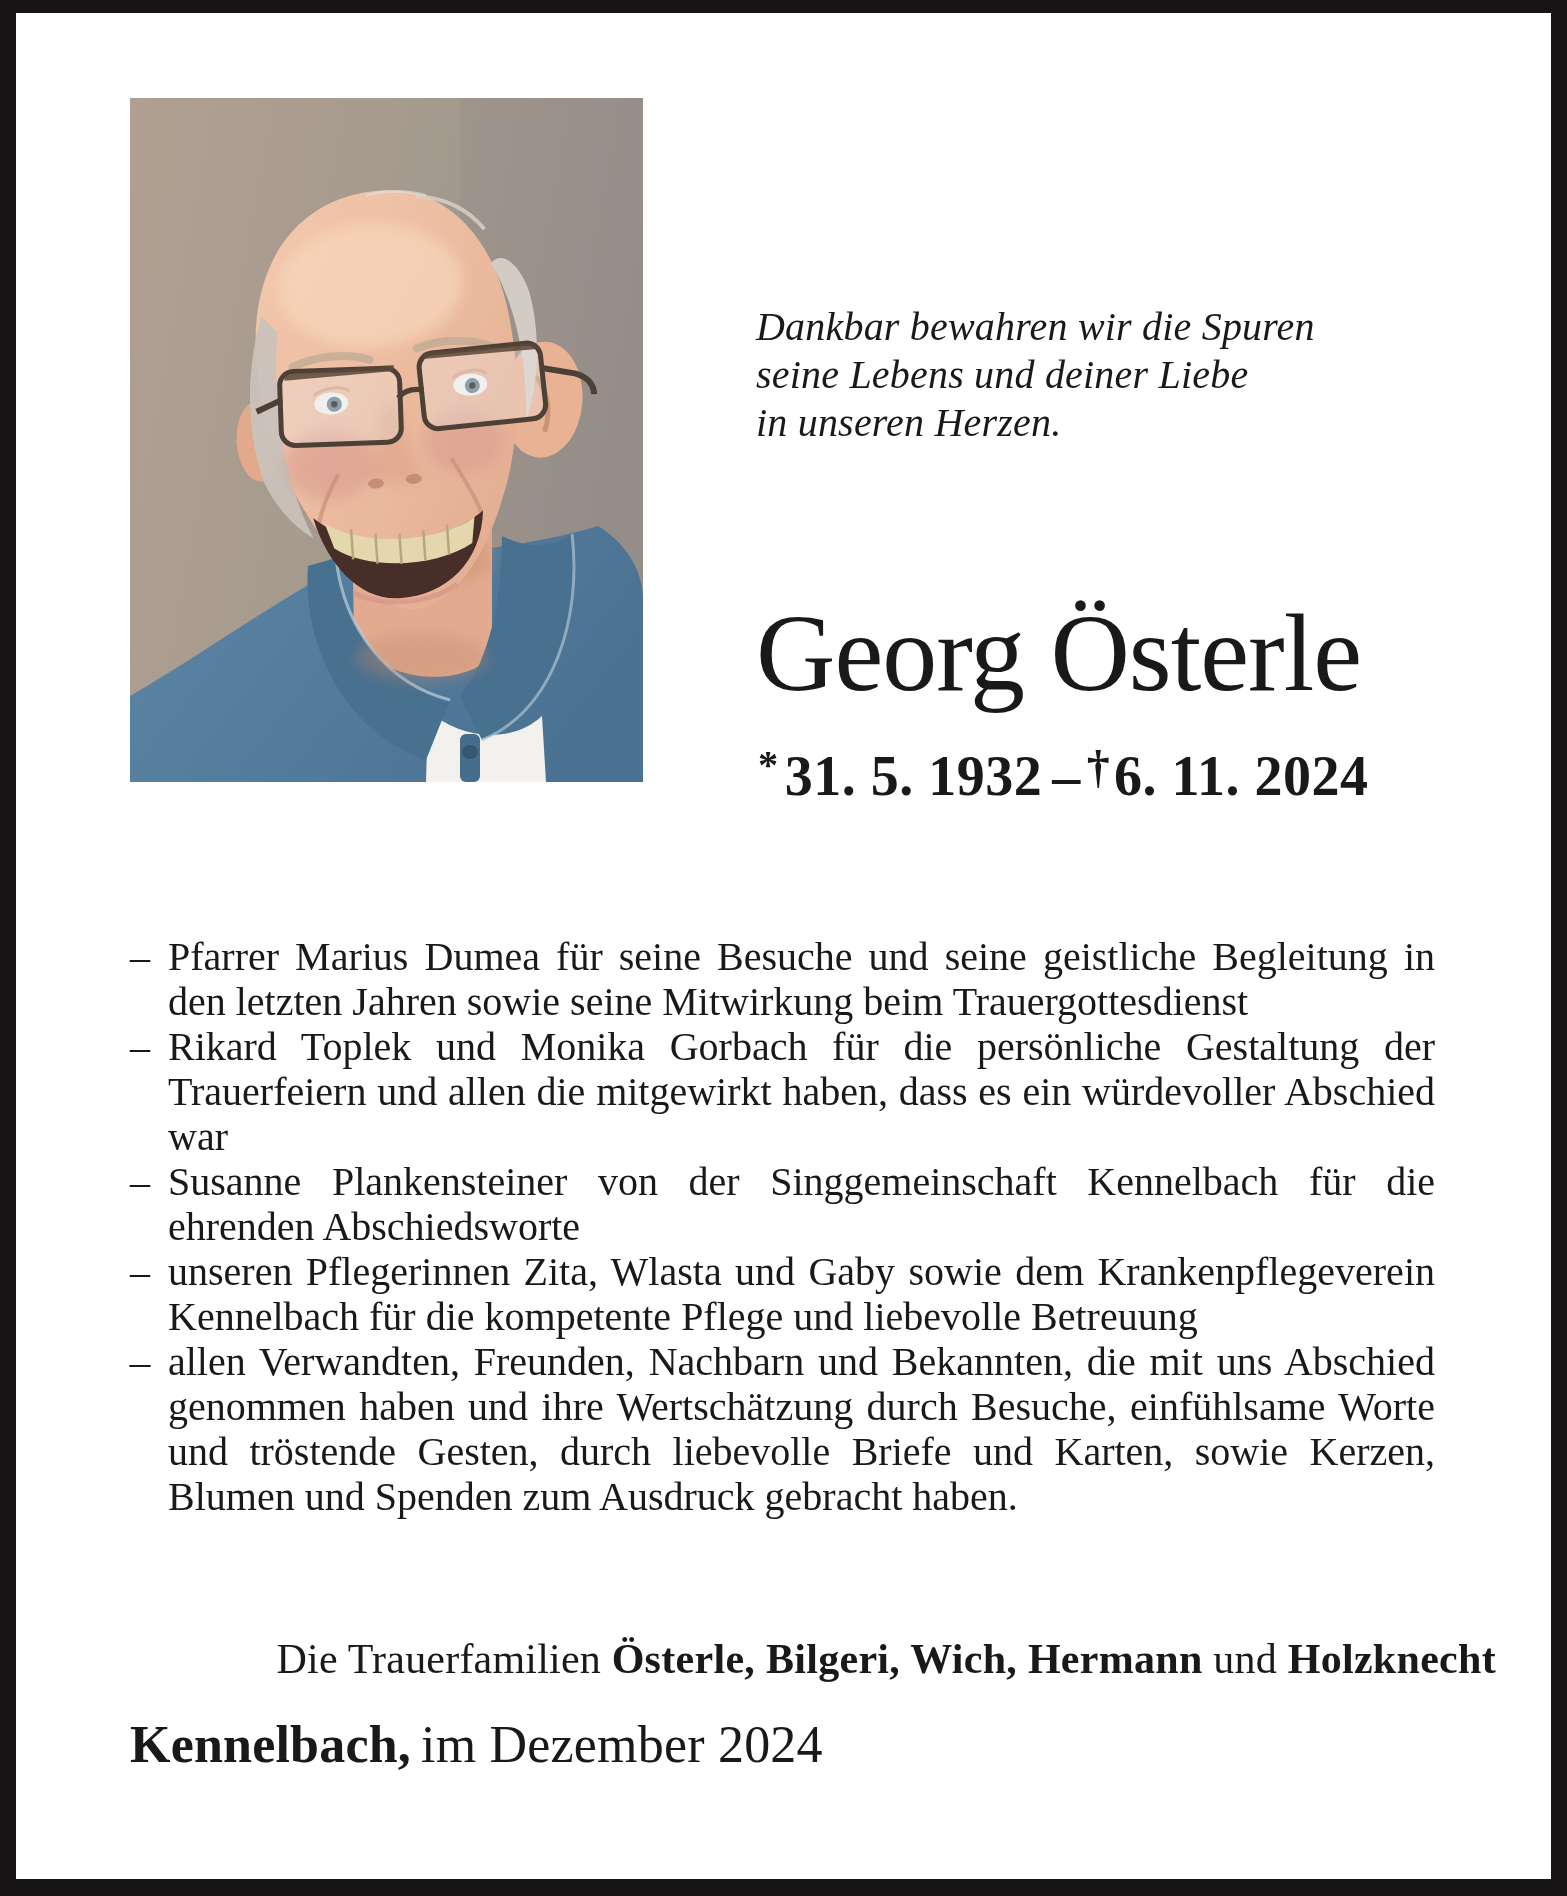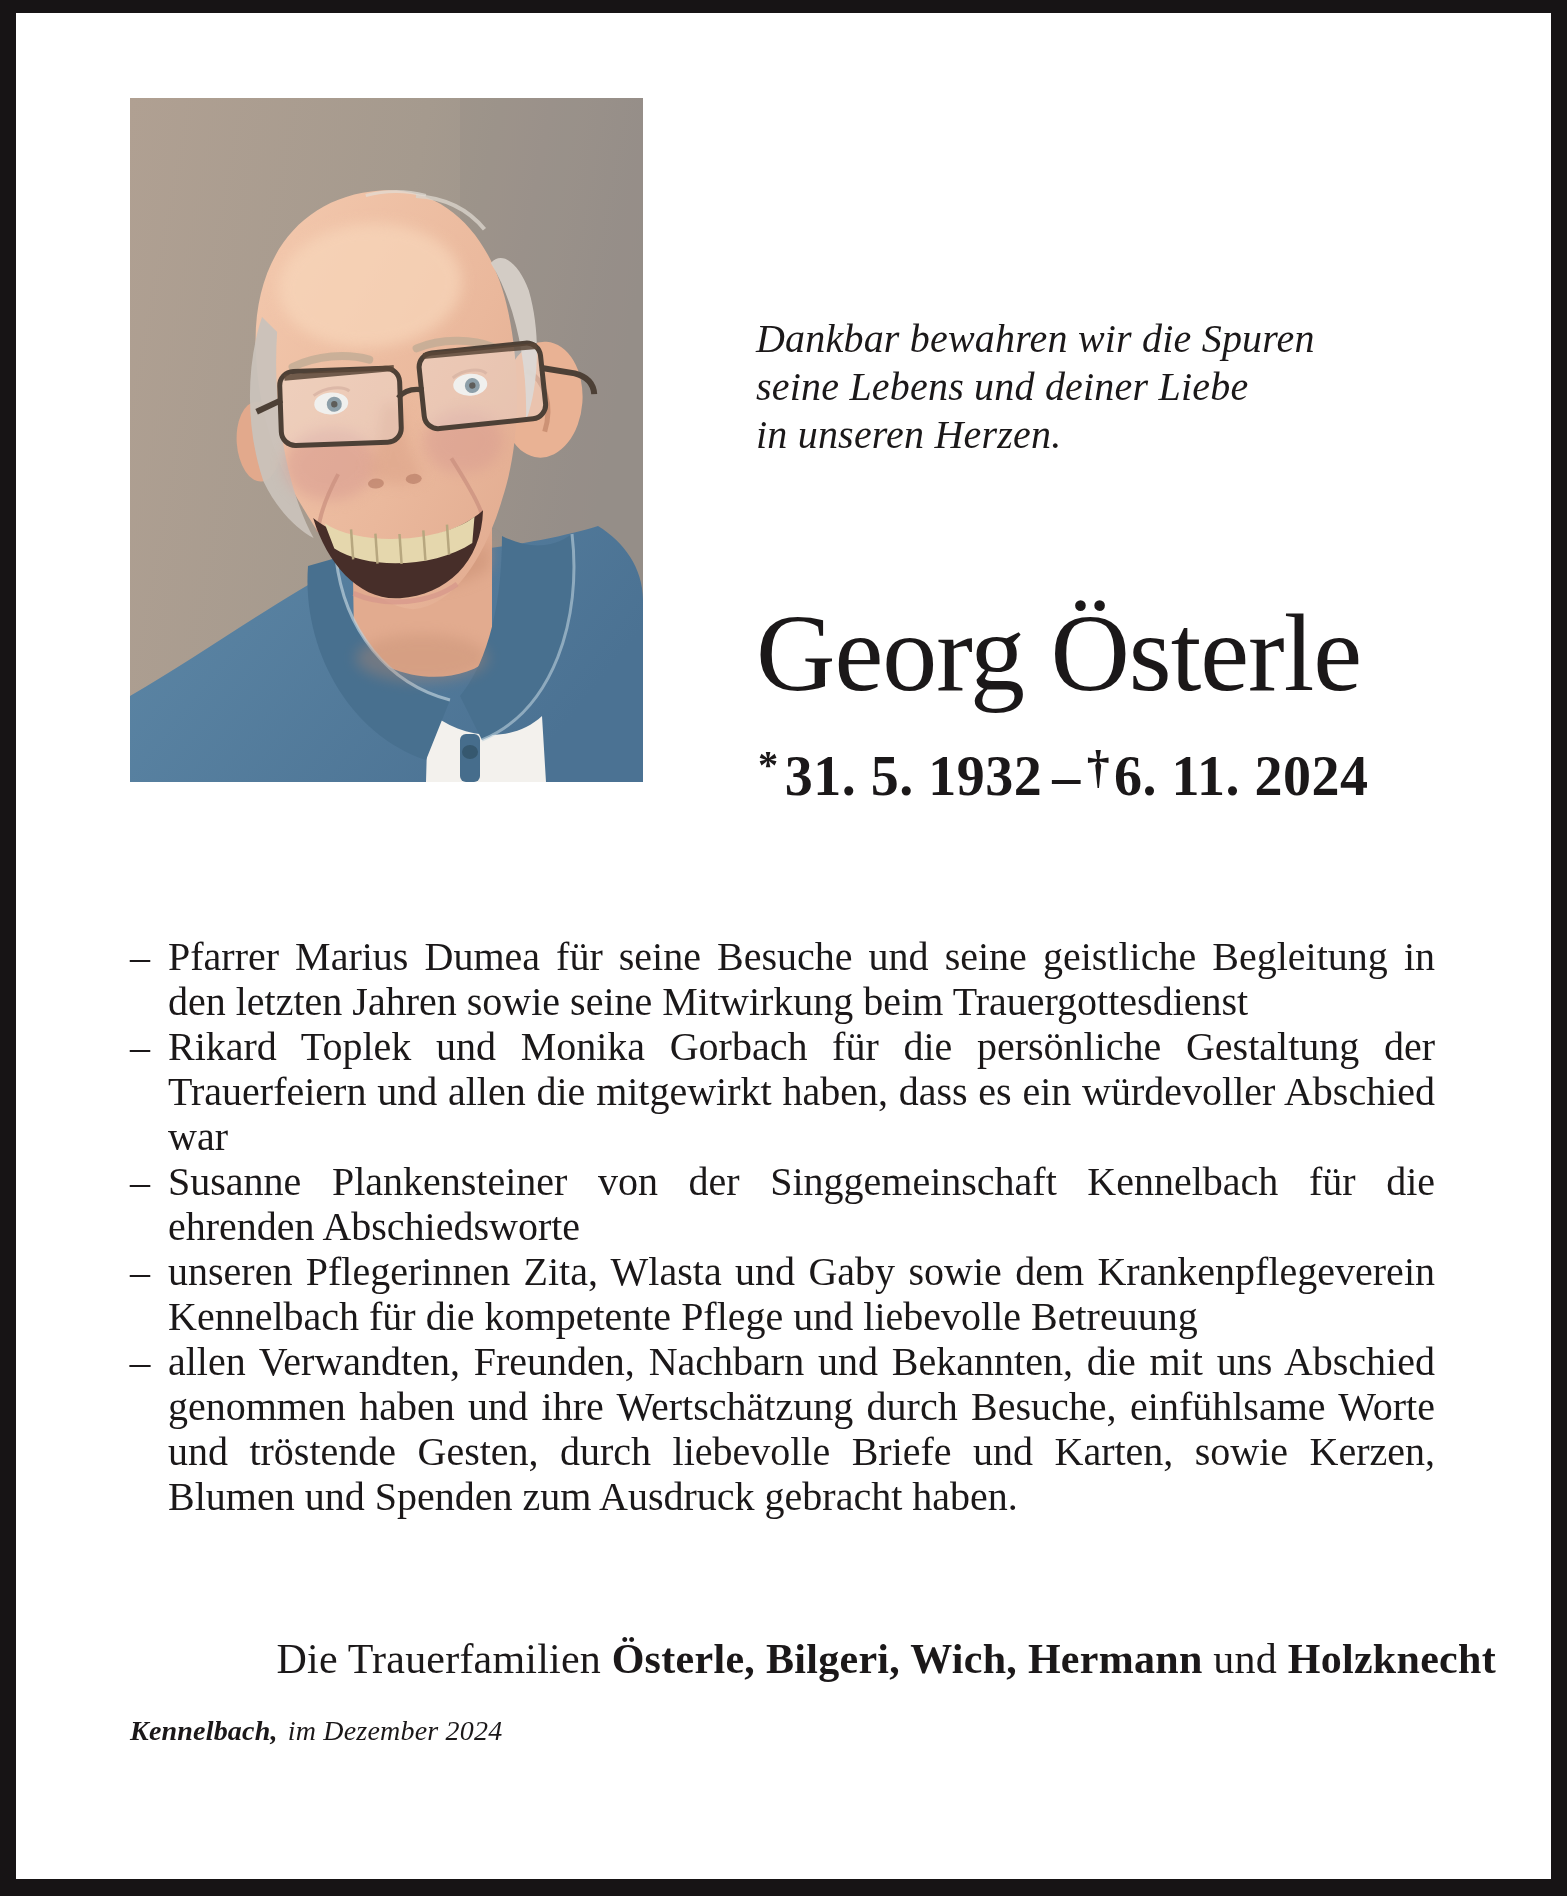--- a/index.html
+++ b/index.html
@@ -14,21 +14,21 @@
     background:#ffffff;
   }
   
   .photo{
     position:absolute;left:114px;top:85px;width:513px;height:684px;
     margin:0;overflow:hidden;
   }
   .photo svg{display:block;width:100%;height:100%;}
   
   .quote{
-    position:absolute;left:740px;top:302px;
+    position:absolute;left:740px;top:290px;
     font-style:italic;font-size:40px;line-height:48px;letter-spacing:0.2px;
   }
   
   .name{
     position:absolute;left:736px;top:570px;
     font-size:110px;line-height:1.2;letter-spacing:-1px;white-space:nowrap;
     font-weight:normal;margin:4px;
   }
   
   .dates{
@@ -55,21 +55,21 @@
   .thanks-item .dash{position:absolute;left:0;top:0;}
   
   .family-line{
     position:absolute;left:140px;right:55px;top:1622px;
     font-size:42px;text-align:right;letter-spacing:0.2px;
   }
   .family-line b{letter-spacing:0.3px;}
   
   .closing{
     position:absolute;left:114px;top:1702px;
-    font-size:28px;letter-spacing:0.2px;font-style:italic;
+    font-size:52px;letter-spacing:0.2px;
   }
   .closing .place{font-weight:bold;margin-right:10px;}
 </style>
 </head>
 <body>
 
 <div class="sheet">
 
   <figure class="photo" aria-label="Smiling elderly man, bald with gray side hair, thin metal glasses, blue polo shirt over white t-shirt, taupe background">
     <svg viewBox="0 0 513 684" preserveAspectRatio="none">

